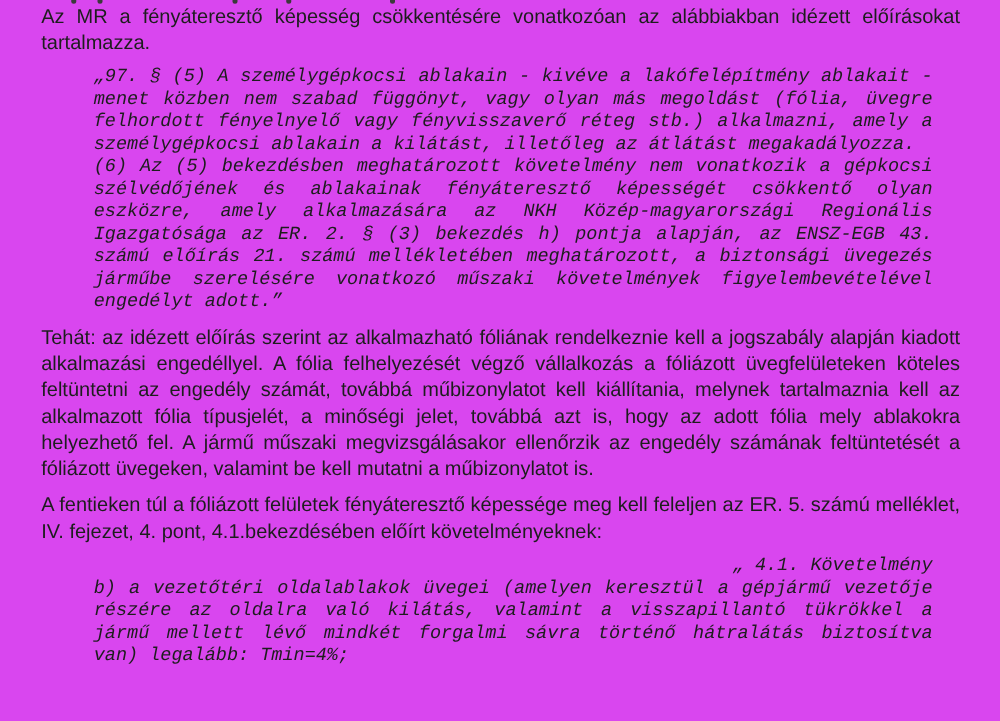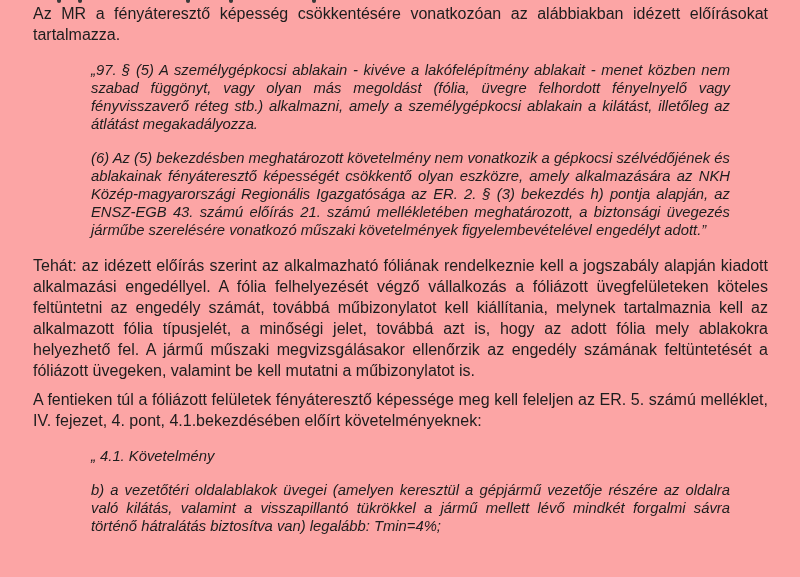--- a/index.html
+++ b/index.html
@@ -4,21 +4,21 @@
 <style>
   html, body {
     margin: 0;
     padding: 0;
     background: #ffffff;
   }
   .page {
     position: relative;
     width: 800px;
     height: 577px;
-    background: #fca5a5;
+    background: #d946ef;
     font-family: "Liberation Sans", sans-serif;
     color: #1d1d1d;
     overflow: hidden;
     box-sizing: border-box;
   }
   .frag-strip {
     position: absolute;
     top: 0;
     left: 0;
     width: 100%;
@@ -41,25 +41,26 @@
     line-height: 21px;
     text-align: justify;
   }
   .quote-block {
     margin: 0 54px 9px 75px;
     font-style: italic;
     font-size: 14.8px;
     line-height: 18px;
   }
   .quote-block p {
-    margin: 16px;
+    margin: 0;
     text-align: justify;
+    font-family: Liberation Mono, monospace;
   }
   .quote-block p.single-line {
-    text-align: left;
+    text-align: right;
   }
 </style>
 </head>
 <body>
 
 <div class="page">
 
   <div class="frag-strip">
     <span class="frag" style="left:57px"></span>
     <span class="frag" style="left:78px"></span>

